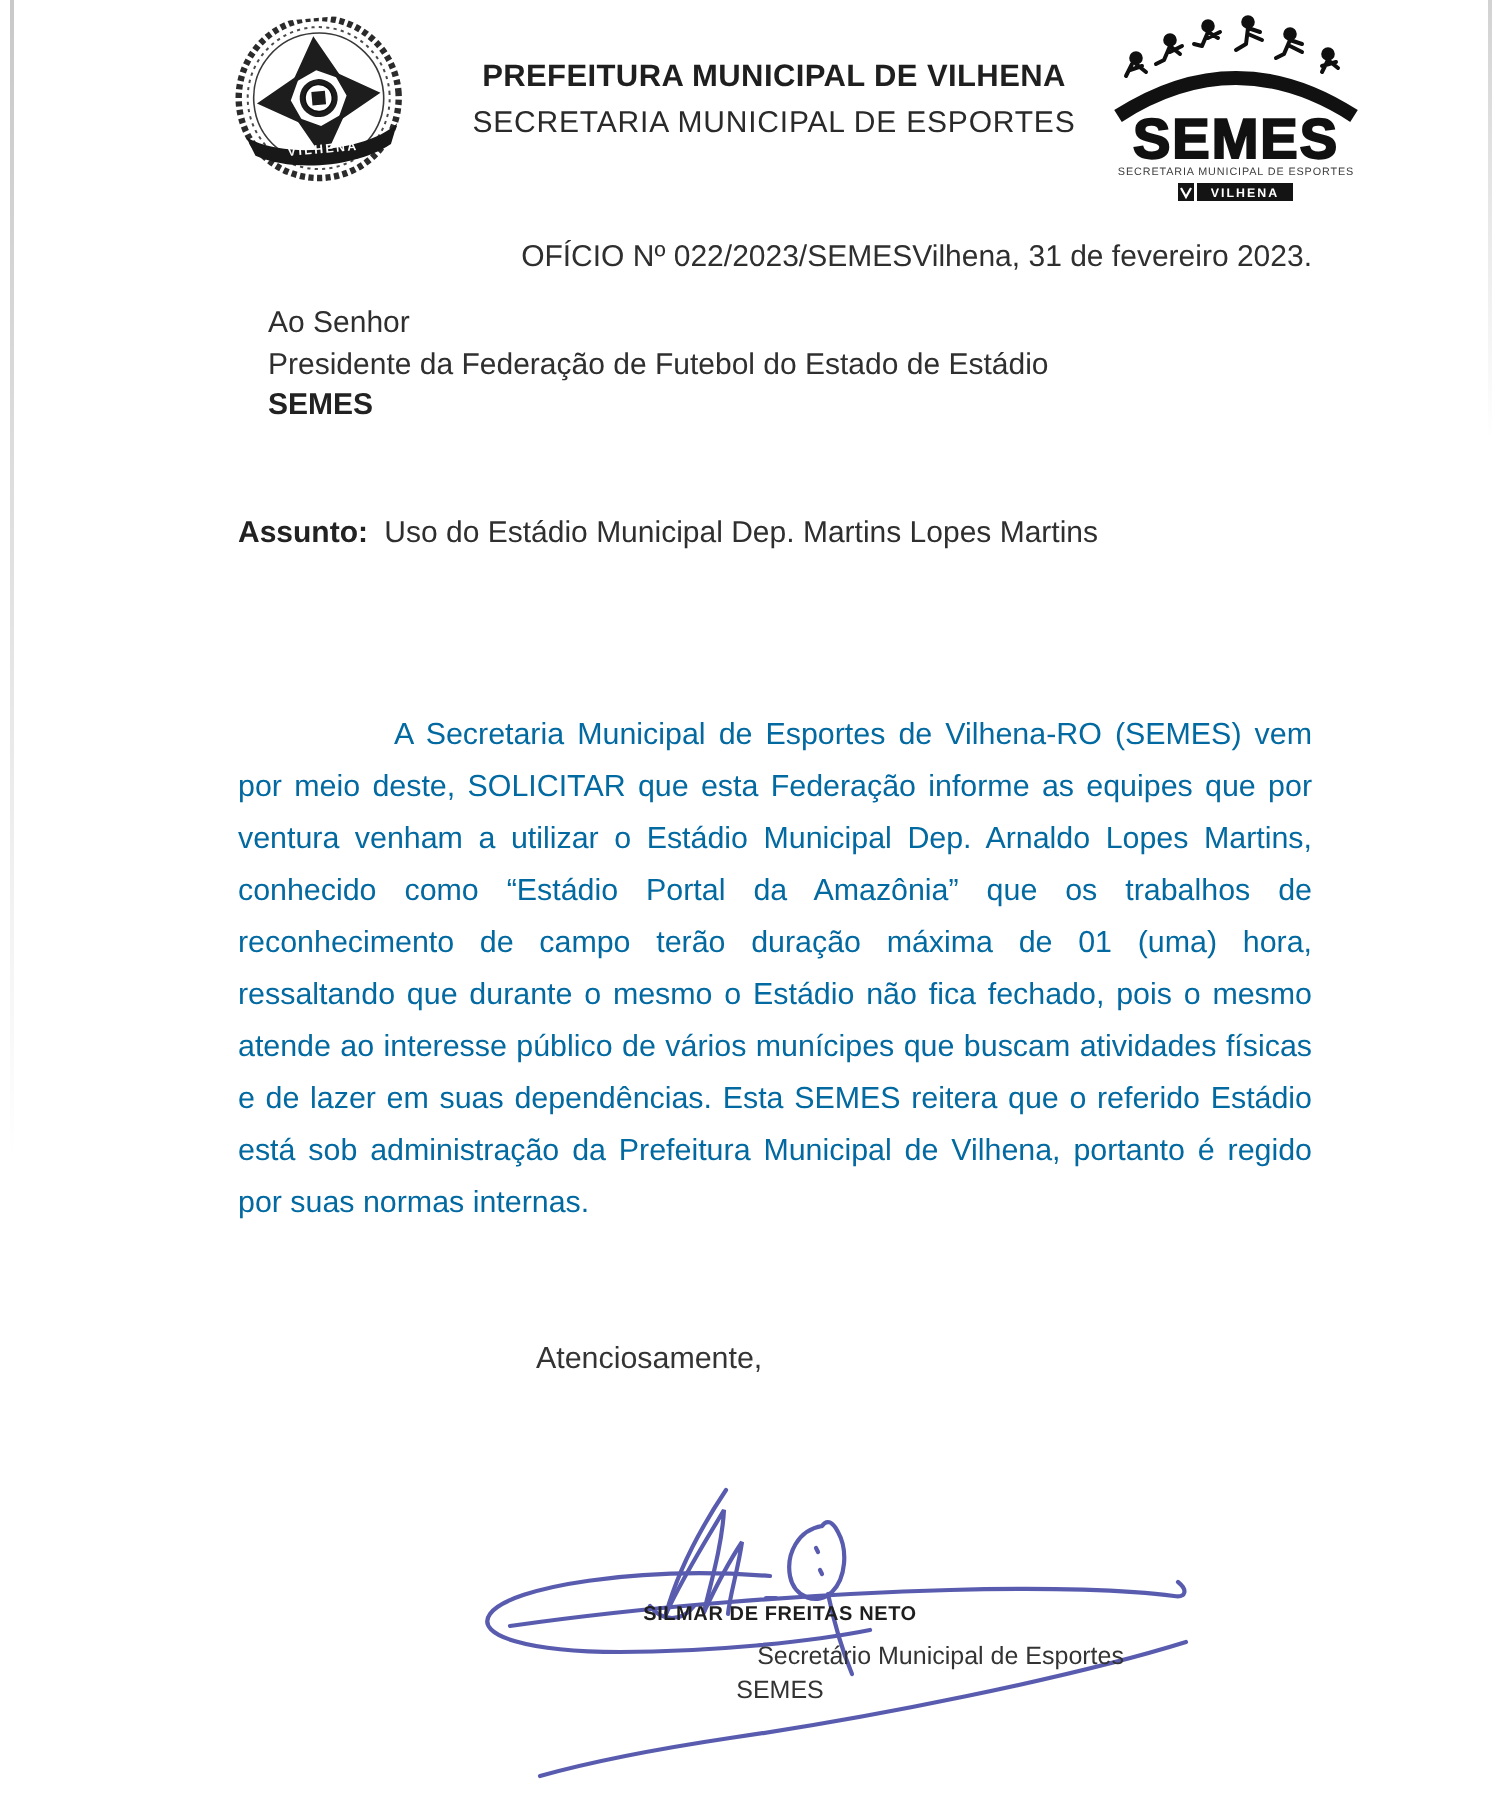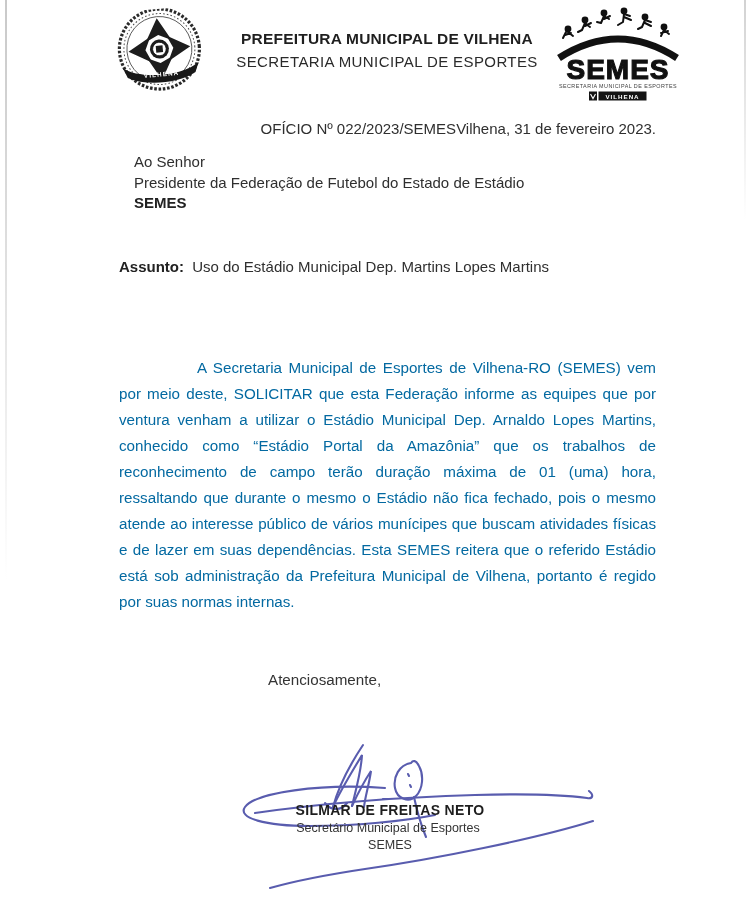--- a/index.html
+++ b/index.html
@@ -36,22 +36,22 @@
   
   .body-paragraph {
     position:absolute; left:119px; top:355px; width:537px;
     font-size:15.2px; line-height:26px; text-align:justify; text-indent:78px;
     color:#0369a1;
   }
   .closing-line { position:absolute; left:199px; top:617px; font-size:15.2px; color:#343434; }
   .valediction  { position:absolute; left:240px; top:671px; font-size:15.2px; color:#343434;margin-left:28px; }
   
   .signature-svg { position:absolute; left:225px; top:733px; }
-  .sig-name  { position:absolute; left:230px; top:802px; width:320px; text-align:center; font-size:14px; font-weight:bold; color:#1e1e1e; letter-spacing:.3px; }
-  .sig-title { position:absolute; left:228px; top:821px; width:320px; text-align:center; font-size:12.5px; color:#333; }
+  .sig-name  { position:absolute; left:230px; top:802px; width:320px; text-align:center; font-size:10px; font-weight:bold; color:#1e1e1e; letter-spacing:.3px; }
+  .sig-title { position:absolute; left:242px; top:821px; width:320px; text-align:right; font-size:12.5px; color:#333; }
   .sig-org   { position:absolute; left:230px; top:838px; width:320px; text-align:center; font-size:12.5px; color:#333; }
   svg text { font-family:"Liberation Sans", sans-serif; }
 </style>
 </head>
 <body>
 
 <div class="page">
 
   <div class="scan-edge-left"></div>
   <div class="scan-edge-right"></div>

